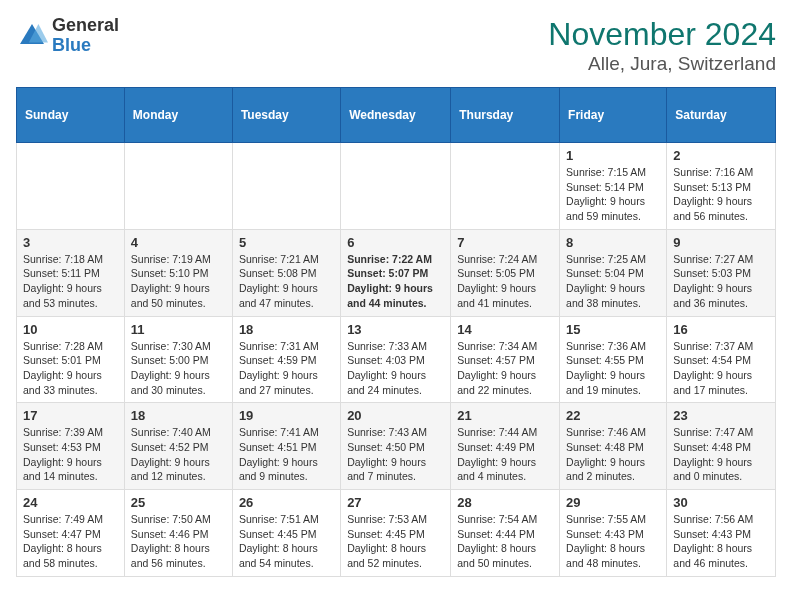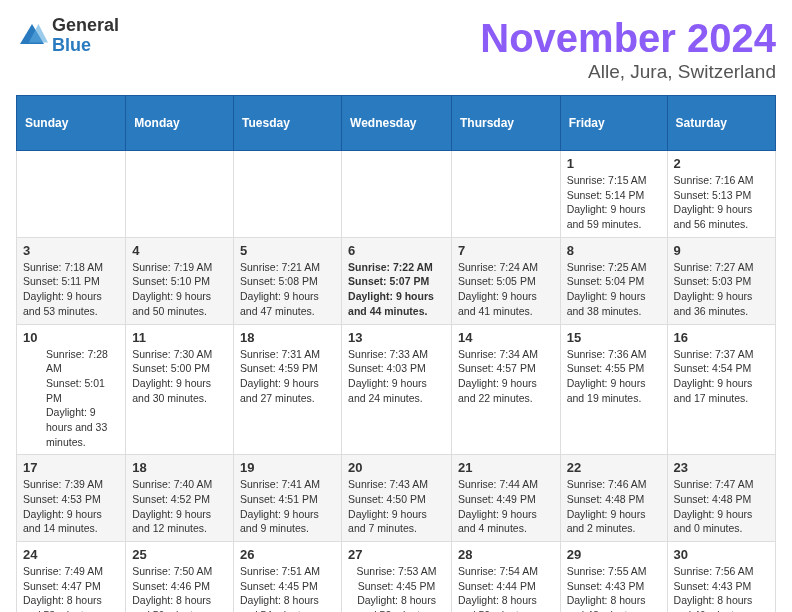--- a/index.html
+++ b/index.html
@@ -37,23 +37,23 @@
       color: #2a7abf;
     }
     .logo-icon {
       width: 32px;
       height: 32px;
     }
     .title-area {
       text-align: right;
     }
     .month-title {
-      font-size: 40px;
-      font-weight: bold;
-      color: #8b5cf6;
+      font-size: 32px;
+      font-weight: normal;
+      color: #0f766e;
     }
     .location-title {
       font-size: 19px;
       color: #555;
     }
     .calendar-table {
       width: 100%;
       border-collapse: collapse;
       font-size: 11px;
     }
@@ -186,21 +186,21 @@
         <td>
           <div class="day-number">9</div>
           <div class="day-detail" style="white-space: pre-line;">Sunrise: 7:27 AM
 Sunset: 5:03 PM
 Daylight: 9 hours and 36 minutes.</div>
         </td>
       </tr>
       <tr class="row-odd">
         <td>
           <div class="day-number">10</div>
-          <div class="day-detail" style="white-space: pre-line; margin-left: 23px;">Sunrise: 7:28 AM
+          <div class="day-detail" style="white-space: pre-line;">Sunrise: 7:28 AM
 Sunset: 5:01 PM
 Daylight: 9 hours and 33 minutes.</div>
         </td>
         <td>
           <div class="day-number">11</div>
           <div class="day-detail" style="white-space: pre-line;">Sunrise: 7:30 AM
 Sunset: 5:00 PM
 Daylight: 9 hours and 30 minutes.</div>
         </td>
         <td>
@@ -292,21 +292,21 @@
 Daylight: 8 hours and 56 minutes.</div>
         </td>
         <td>
           <div class="day-number">26</div>
           <div class="day-detail" style="white-space: pre-line;">Sunrise: 7:51 AM
 Sunset: 4:45 PM
 Daylight: 8 hours and 54 minutes.</div>
         </td>
         <td>
           <div class="day-number">27</div>
-          <div class="day-detail" style="white-space: pre-line; text-align: center;">Sunrise: 7:53 AM
+          <div class="day-detail" style="white-space: pre-line;">Sunrise: 7:53 AM
 Sunset: 4:45 PM
 Daylight: 8 hours and 52 minutes.</div>
         </td>
         <td>
           <div class="day-number">28</div>
           <div class="day-detail" style="white-space: pre-line;">Sunrise: 7:54 AM
 Sunset: 4:44 PM
 Daylight: 8 hours and 50 minutes.</div>
         </td>
         <td>

